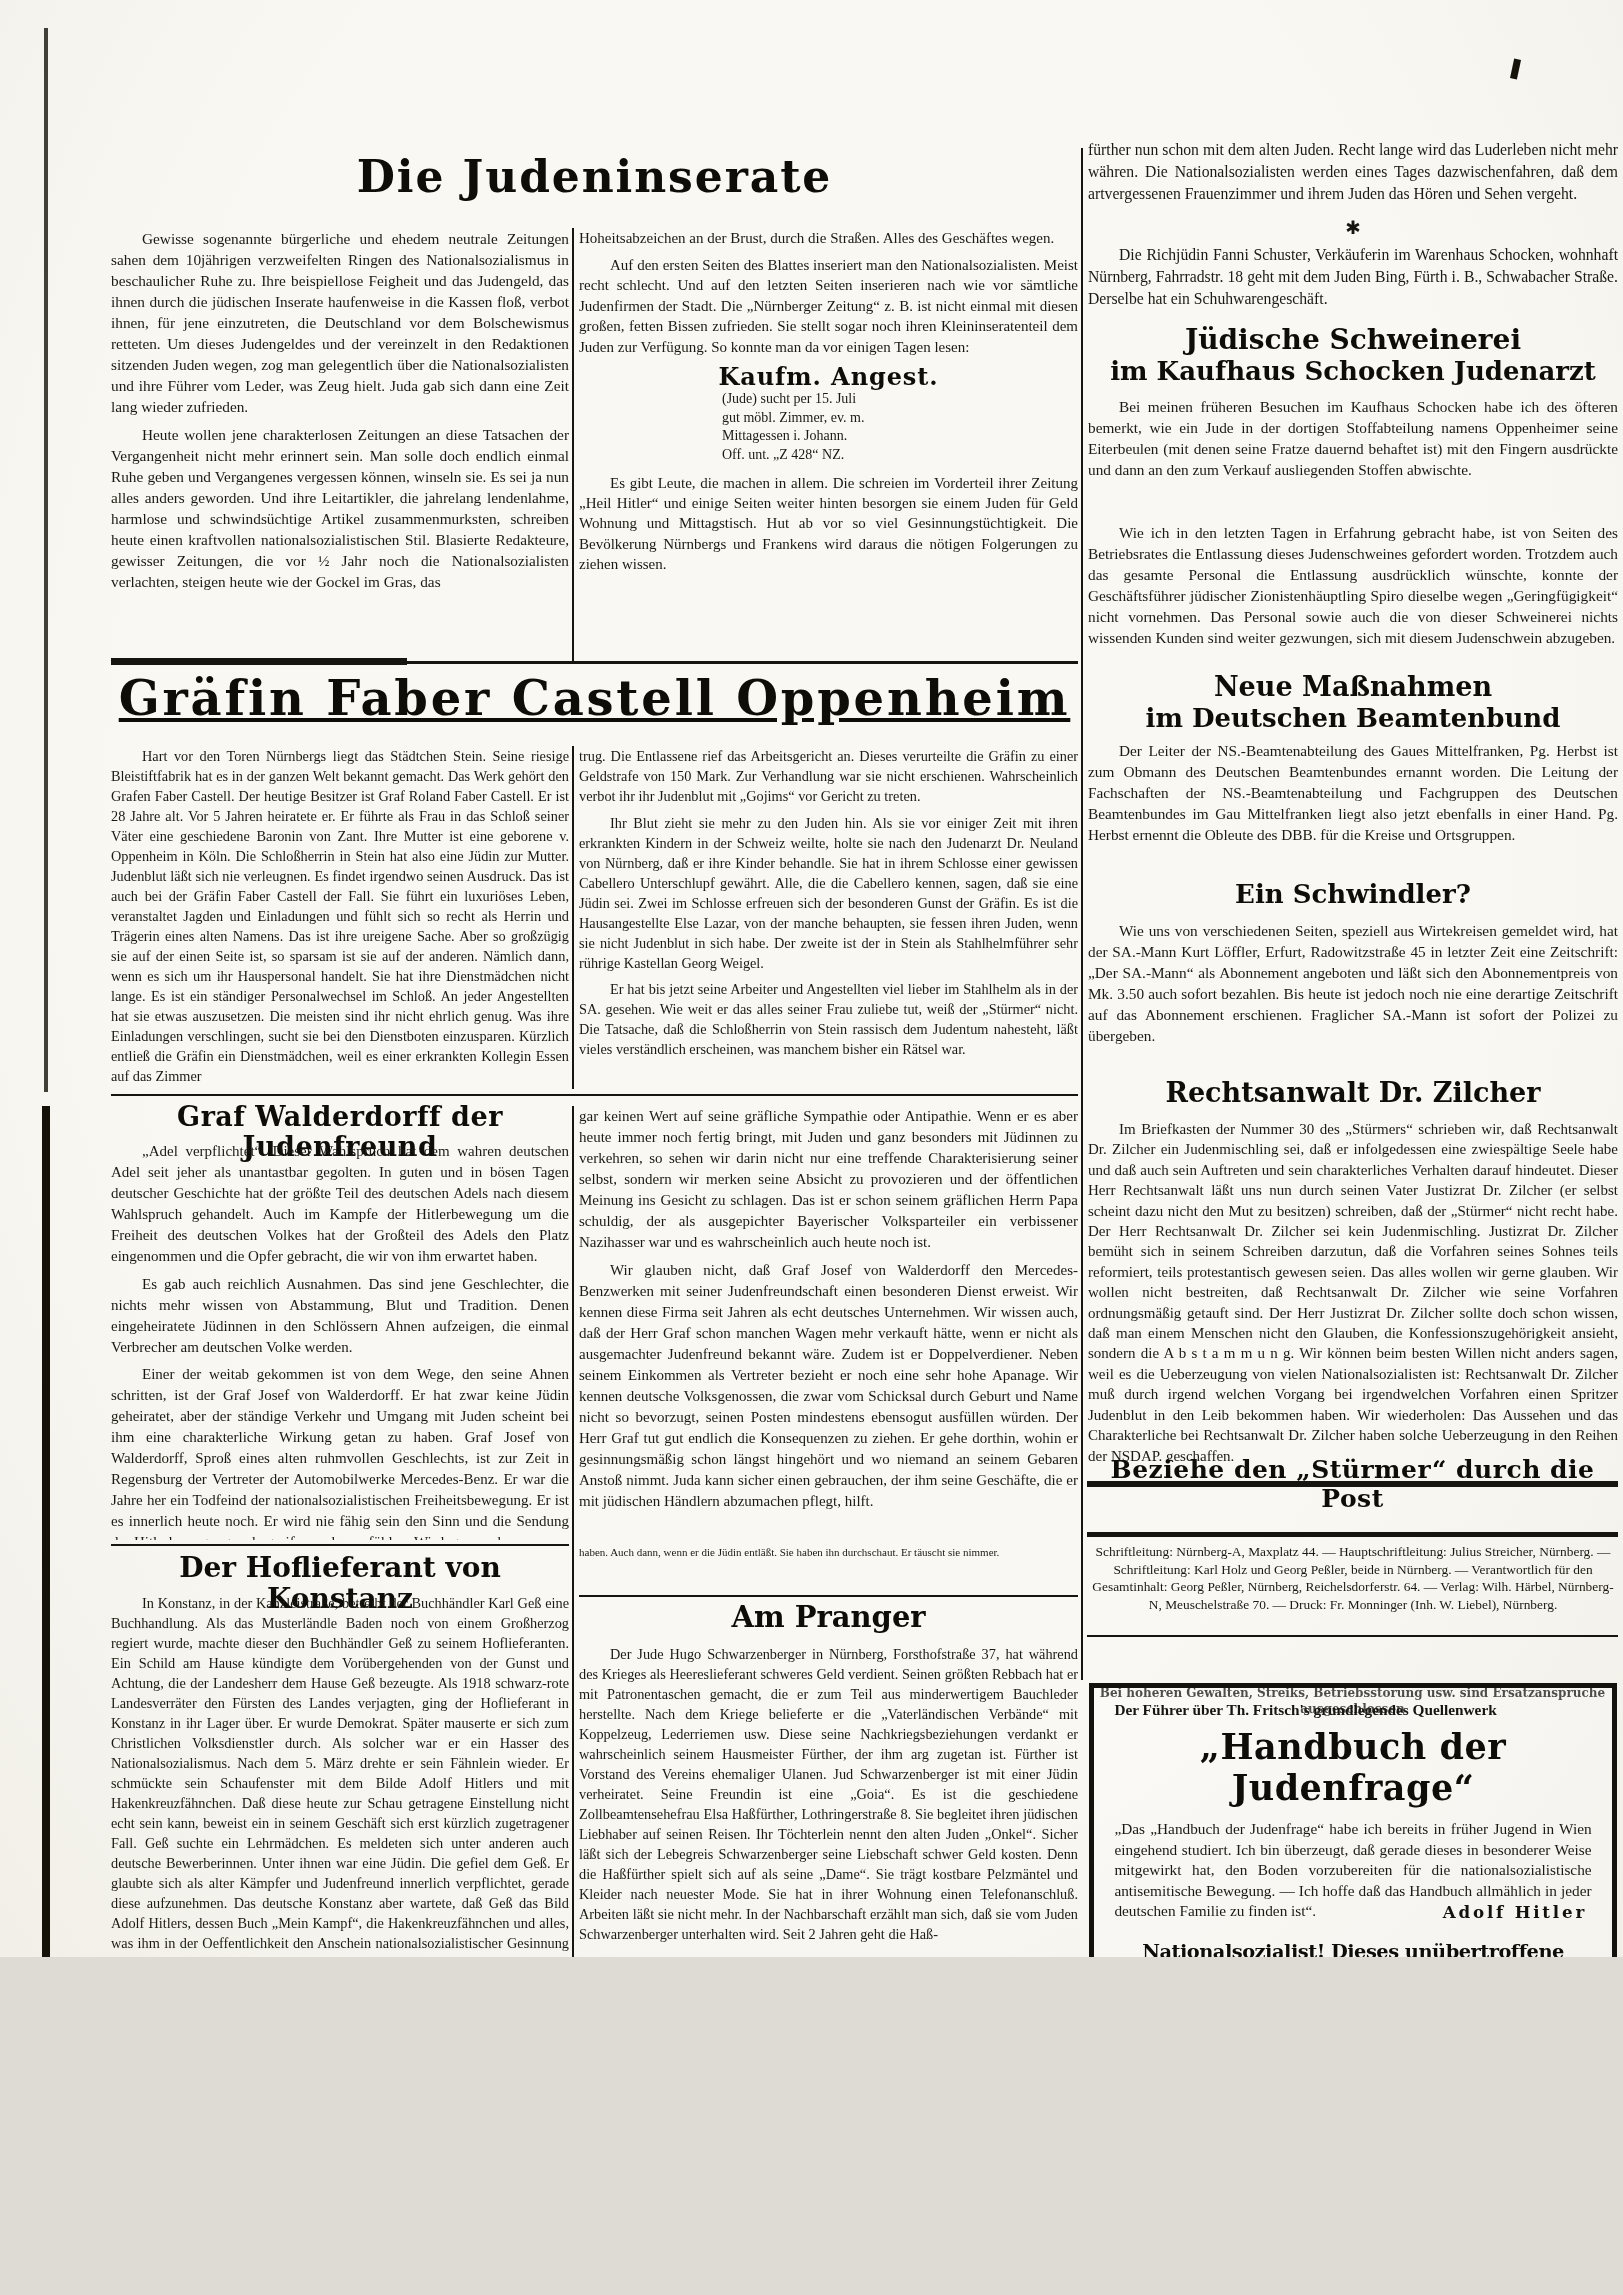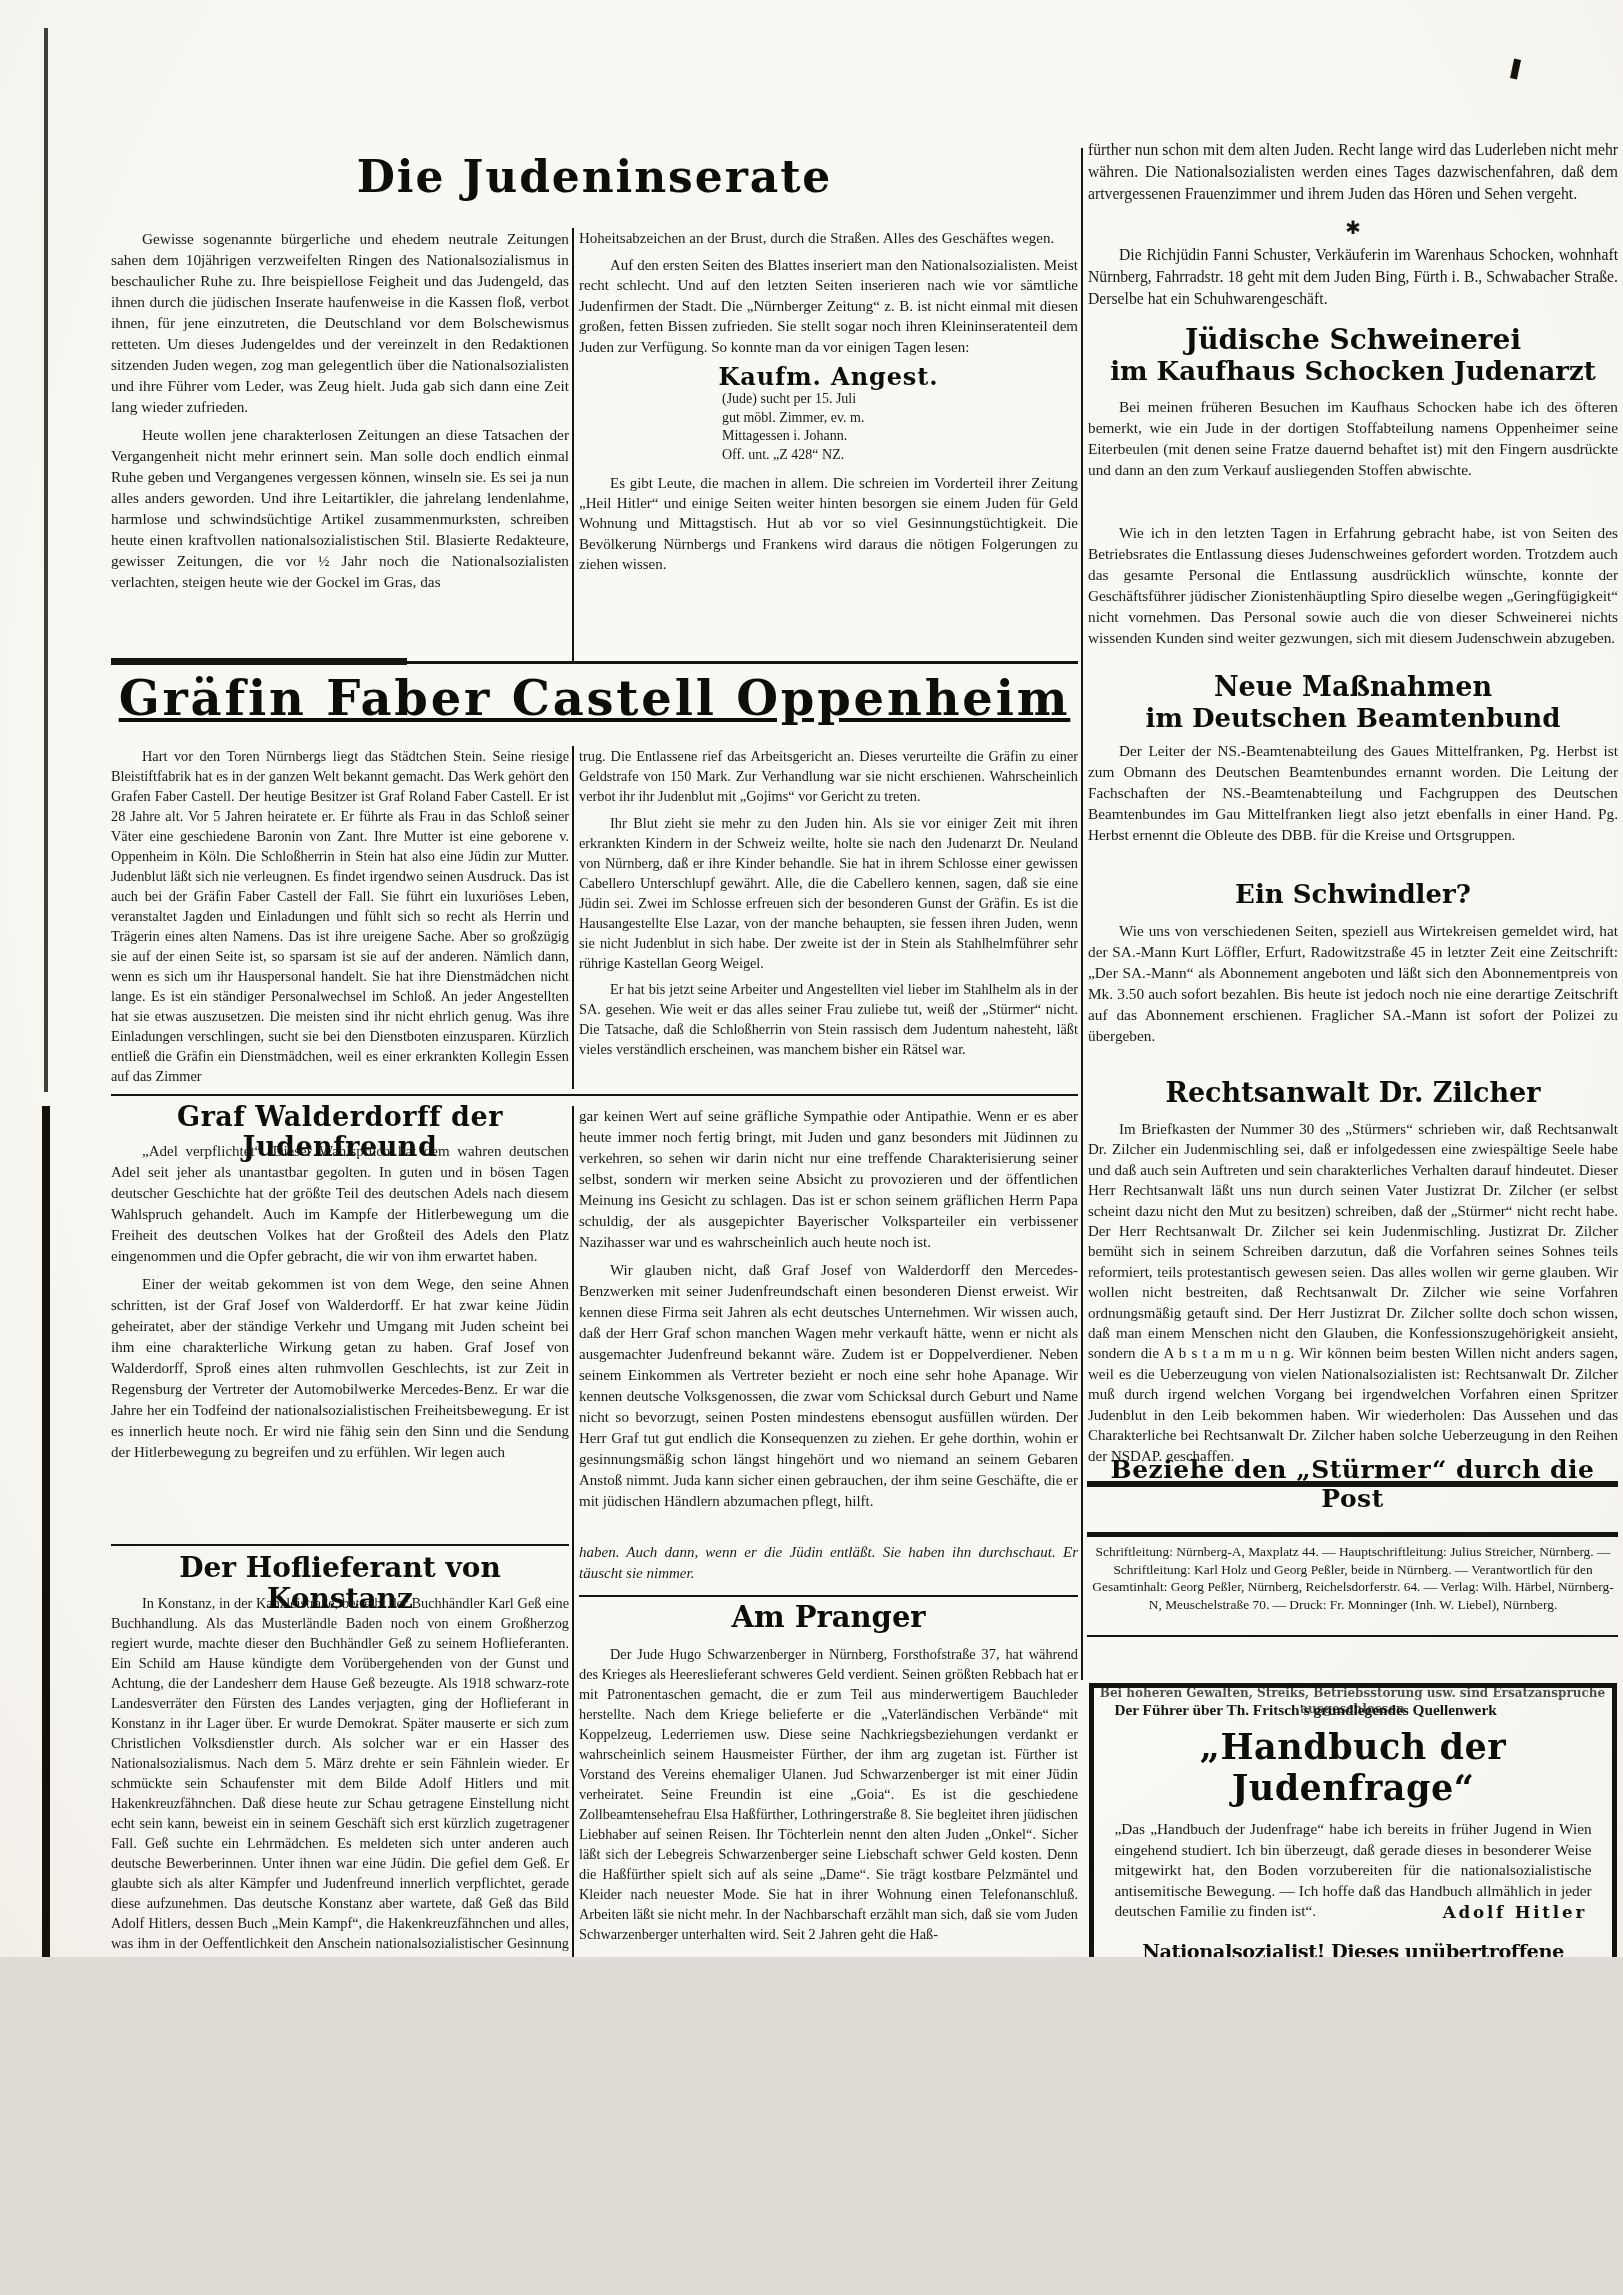--- a/index.html
+++ b/index.html
@@ -70,33 +70,34 @@
     <p class="para">Ihr Blut zieht sie mehr zu den Juden hin. Als sie vor einiger Zeit mit ihren erkrankten Kindern in der Schweiz weilte, holte sie nach den Judenarzt Dr. Neuland von Nürnberg, daß er ihre Kinder behandle. Sie hat in ihrem Schlosse einer gewissen Cabellero Unterschlupf gewährt. Alle, die die Cabellero kennen, sagen, daß sie eine Jüdin sei. Zwei im Schlosse erfreuen sich der besonderen Gunst der Gräfin. Es ist die Hausangestellte Else Lazar, von der manche behaupten, sie fessen ihren Juden, wenn sie nicht Judenblut in sich habe. Der zweite ist der in Stein als Stahlhelmführer sehr rührige Kastellan Georg Weigel.</p>
     <p class="para">Er hat bis jetzt seine Arbeiter und Angestellten viel lieber im Stahlhelm als in der SA. gesehen. Wie weit er das alles seiner Frau zuliebe tut, weiß der „Stürmer“ nicht. Die Tatsache, daß die Schloßherrin von Stein rassisch dem Judentum nahesteht, läßt vieles verständlich erscheinen, was manchem bisher ein Rätsel war.</p>
   </div>
 
   <div class="abs rule" style="left:111px;top:1094px;width:967px;height:2.3px;"></div>
 
   <div class="abs head" style="left:111px;top:1102px;width:458px;font-size:27px;line-height:1.1;letter-spacing:0.5px;">Graf Walderdorff der Judenfreund</div>
 
   <div class="abs jtext" style="left:111px;top:1141px;width:458px;height:399px;font-size:15px;line-height:21px;">
     <p class="para">„Adel verpflichtet“. Dieser Wahlspruch hat dem wahren deutschen Adel seit jeher als unantastbar gegolten. In guten und in bösen Tagen deutscher Geschichte hat der größte Teil des deutschen Adels nach diesem Wahlspruch gehandelt. Auch im Kampfe der Hitlerbewegung um die Freiheit des deutschen Volkes hat der Großteil des Adels den Platz eingenommen und die Opfer gebracht, die wir von ihm erwartet haben.</p>
+    <p class="para">Es gab auch reichlich Ausnahmen. Das sind jene Geschlechter, die nichts mehr wissen von Abstammung, Blut und Tradition. Denen eingeheiratete Jüdinnen in den Schlössern Ahnen aufzeigen, die einmal Verbrecher am deutschen Volke werden.</p>
     <p class="para">Einer der weitab gekommen ist von dem Wege, den seine Ahnen schritten, ist der Graf Josef von Walderdorff. Er hat zwar keine Jüdin geheiratet, aber der ständige Verkehr und Umgang mit Juden scheint bei ihm eine charakterliche Wirkung getan zu haben. Graf Josef von Walderdorff, Sproß eines alten ruhmvollen Geschlechts, ist zur Zeit in Regensburg der Vertreter der Automobilwerke Mercedes-Benz. Er war die Jahre her ein Todfeind der nationalsozialistischen Freiheitsbewegung. Er ist es innerlich heute noch. Er wird nie fähig sein den Sinn und die Sendung der Hitlerbewegung zu begreifen und zu erfühlen. Wir legen auch</p>
   </div>
   <div class="abs jtext" style="left:579px;top:1106px;width:499px;height:430px;font-size:15px;line-height:21px;">
     <p class="para noindent">gar keinen Wert auf seine gräfliche Sympathie oder Antipathie. Wenn er es aber heute immer noch fertig bringt, mit Juden und ganz besonders mit Jüdinnen zu verkehren, so sehen wir darin nicht nur eine treffende Charakterisierung seiner selbst, sondern wir merken seine Absicht zu provozieren und der öffentlichen Meinung ins Gesicht zu schlagen. Das ist er schon seinem gräflichen Herrn Papa schuldig, der als ausgepichter Bayerischer Volksparteiler ein verbissener Nazihasser war und es wahrscheinlich auch heute noch ist.</p>
     <p class="para">Wir glauben nicht, daß Graf Josef von Walderdorff den Mercedes-Benzwerken mit seiner Judenfreundschaft einen besonderen Dienst erweist. Wir kennen diese Firma seit Jahren als echt deutsches Unternehmen. Wir wissen auch, daß der Herr Graf schon manchen Wagen mehr verkauft hätte, wenn er nicht als ausgemachter Judenfreund bekannt wäre. Zudem ist er Doppelverdiener. Neben seinem Einkommen als Vertreter bezieht er noch eine sehr hohe Apanage. Wir kennen deutsche Volksgenossen, die zwar vom Schicksal durch Geburt und Name nicht so bevorzugt, seinen Posten mindestens ebensogut ausfüllen würden. Der Herr Graf tut gut endlich die Konsequenzen zu ziehen. Er gehe dorthin, wohin er gesinnungsmäßig schon längst hingehört und wo niemand an seinem Gebaren Anstoß nimmt. Juda kann sicher einen gebrauchen, der ihm seine Geschäfte, die er mit jüdischen Händlern abzumachen pflegt, hilft.</p>
   </div>
 
   <div class="abs rule" style="left:111px;top:1544px;width:458px;height:2.3px;"></div>
   <div class="abs head" style="left:111px;top:1553px;width:458px;font-size:28px;line-height:1.1;">Der Hoflieferant von Konstanz</div>
   <div class="abs jtext" style="left:111px;top:1593px;width:458px;height:398px;font-size:14.3px;line-height:20px;">
     <p class="para">In Konstanz, in der Kanzleistraße, betreibt der Buchhändler Karl Geß eine Buchhandlung. Als das Musterländle Baden noch von einem Großherzog regiert wurde, machte dieser den Buchhändler Geß zu seinem Hoflieferanten. Ein Schild am Hause kündigte dem Vorübergehenden von der Gunst und Achtung, die der Landesherr dem Hause Geß bezeugte. Als 1918 schwarz-rote Landesverräter den Fürsten des Landes verjagten, ging der Hoflieferant in Konstanz in ihr Lager über. Er wurde Demokrat. Später mauserte er sich zum Christlichen Volksdienstler durch. Als solcher war er ein Hasser des Nationalsozialismus. Nach dem 5. März drehte er sein Fähnlein wieder. Er schmückte sein Schaufenster mit dem Bilde Adolf Hitlers und mit Hakenkreuzfähnchen. Daß diese heute zur Schau getragene Einstellung nicht echt sein kann, beweist ein in seinem Geschäft sich erst kürzlich zugetragener Fall. Geß suchte ein Lehrmädchen. Es meldeten sich unter anderen auch deutsche Bewerberinnen. Unter ihnen war eine Jüdin. Die gefiel dem Geß. Er glaubte sich als alter Kämpfer und Judenfreund innerlich verpflichtet, gerade diese aufzunehmen. Das deutsche Konstanz aber wartete, daß Geß das Bild Adolf Hitlers, dessen Buch „Mein Kampf“, die Hakenkreuzfähnchen und alles, was ihm in der Oeffentlichkeit den Anschein nationalsozialistischer Gesinnung gab, unverzüglich aus seinen Schaufenstern entfernt. Die Konstanzer wissen, wie sie sich Geß gegenüber zu verhalten</p>
   </div>
-  <div class="abs jtext" style="left:579px;top:1542px;width:499px;height:46px;font-size:15px;line-height:21px;font-style:italic;">
+  <div class="abs jtext" style="left:579px;top:1542px;width:499px;height:46px;font-size:11px;line-height:21px;">
     <p class="para noindent">haben. Auch dann, wenn er die Jüdin entläßt. Sie haben ihn durchschaut. Er täuscht sie nimmer.</p>
   </div>
 
   <div class="abs rule" style="left:579px;top:1595px;width:499px;height:1.9px;"></div>
   <div class="abs head" style="left:579px;top:1602px;width:499px;font-size:29px;line-height:1.1;">Am Pranger</div>
   <div class="abs jtext" style="left:579px;top:1644px;width:499px;height:370px;font-size:14.3px;line-height:20px;">
     <p class="para">Der Jude Hugo Schwarzenberger in Nürnberg, Forsthofstraße 37, hat während des Krieges als Heereslieferant schweres Geld verdient. Seinen größten Rebbach hat er mit Patronentaschen gemacht, die er zum Teil aus minderwertigem Bauchleder herstellte. Nach dem Kriege belieferte er die „Vaterländischen Verbände“ mit Koppelzeug, Lederriemen usw. Diese seine Nachkriegsbeziehungen verdankt er wahrscheinlich seinem Hausmeister Fürther, der ihm arg zugetan ist. Fürther ist Vorstand des Vereins ehemaliger Ulanen. Jud Schwarzenberger ist mit einer Jüdin verheiratet. Seine Freundin ist eine „Goia“. Es ist die geschiedene Zollbeamtensehefrau Elsa Haßfürther, Lothringerstraße 8. Sie begleitet ihren jüdischen Liebhaber auf seinen Reisen. Ihr Töchterlein nennt den alten Juden „Onkel“. Sicher läßt sich der Lebegreis Schwarzenberger seine Liebschaft schwer Geld kosten. Denn die Haßfürther spielt sich auf als seine „Dame“. Sie trägt kostbare Pelzmäntel und Kleider nach neuester Mode. Sie hat in ihrer Wohnung einen Telefonanschluß. Arbeiten läßt sie nicht mehr. In der Nachbarschaft erzählt man sich, daß sie vom Juden Schwarzenberger unterhalten wird. Seit 2 Jahren geht die Haß-</p>
   </div>
 
   <div class="abs jtext" style="left:1088px;top:139px;width:530px;height:89px;font-size:15.7px;line-height:22px;">

